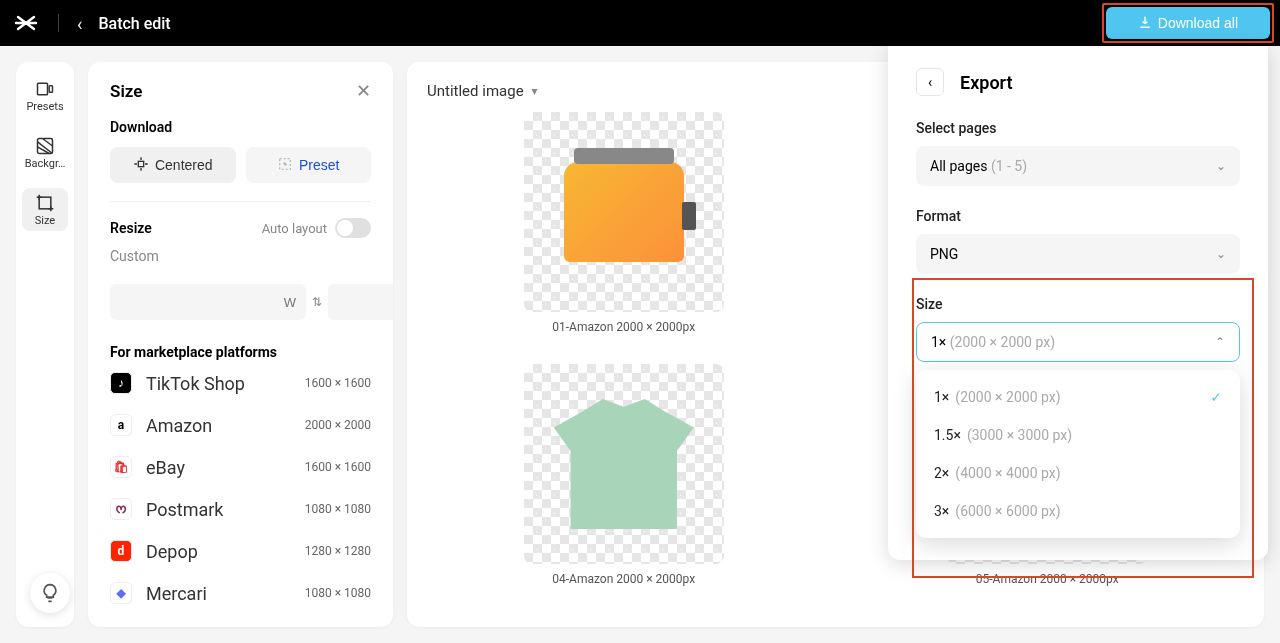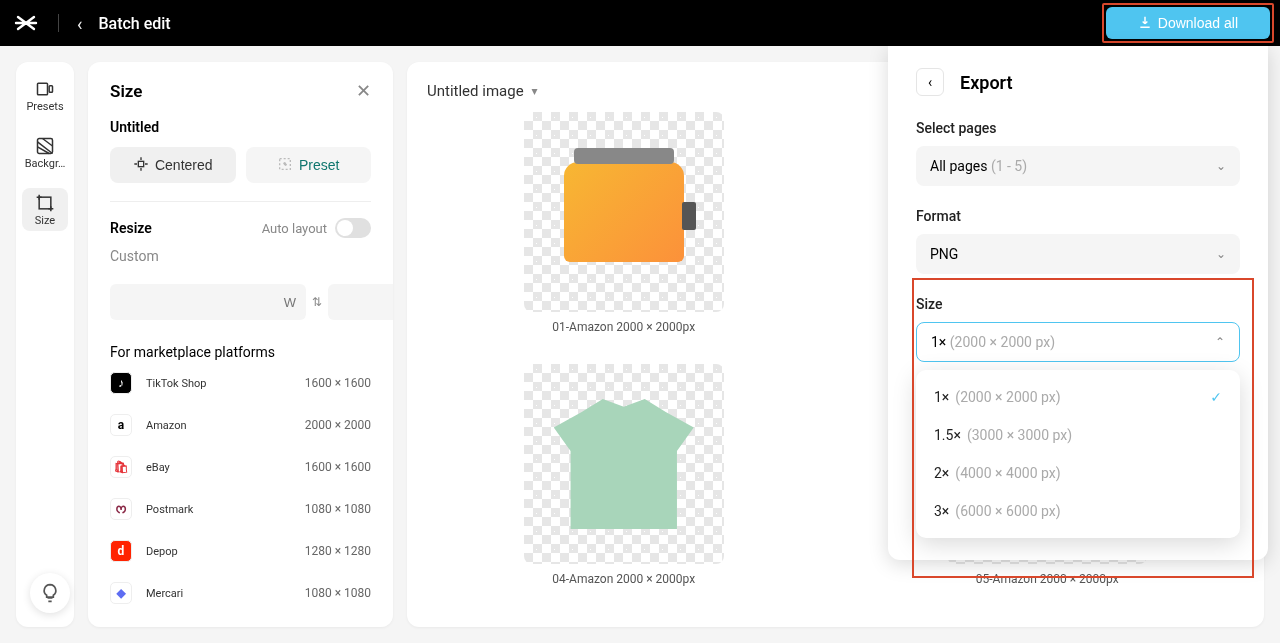--- a/index.html
+++ b/index.html
@@ -59,36 +59,36 @@
 .panel-title { font-size:17px; font-weight:600;}
 .close-x { font-size:18px; color:#888; cursor:pointer;}
 .section-label { font-size:14px; font-weight:600; margin-bottom:12px;}
 .btn-row { display:flex; gap:10px; margin-bottom:18px;}
 .pill-btn {
   flex:1; height:36px; border:none; border-radius:8px;
   display:flex; align-items:center; justify-content:center; gap:6px;
   font-size:14px; cursor:pointer;
 }
 .pill-primary { background:#f0f0f0; color:#333; font-weight:500;}
-.pill-muted { background:#f5f5f5; color:#0f766e;}
+.pill-muted { background:#f5f5f5; color:#1d4ed8;}
 .divider { height:1px; background:#eee; margin:6px 0 16px;}
 .row-sb { display:flex; justify-content:space-between; align-items:center; margin-bottom:10px;}
 .sub-label { font-size:14px; font-weight:600;}
 .muted-txt { font-size:13px; color:#888;}
 .toggle { width:36px; height:20px; background:#e0e0e0; border-radius:10px; position:relative; cursor:pointer;}
 .toggle::after { content:''; width:16px; height:16px; background:#fff; border-radius:50%; position:absolute; top:2px; left:2px;}
 .custom-txt { font-size:14px; color:#888; margin-bottom:20px;}
 .wh-row { display:flex; gap:6px; margin-bottom:24px;}
 .wh-input { flex:1; height:36px; background:#f5f5f5; border:none; border-radius:6px; padding:0 10px; text-align:right; font-size:13px; color:#888;}
 .swap-btn { width:20px; display:flex; align-items:center; justify-content:center; color:#888; font-size:12px; cursor:pointer;}
 .plat-list { display:flex; flex-direction:column; gap:20px;}
 .plat-row { display:flex; align-items:center; justify-content:space-between; cursor:pointer;}
 .plat-left { display:flex; align-items:center; gap:14px;}
 .plat-icon { width:22px; height:22px; border-radius:5px; display:flex; align-items:center; justify-content:center; font-size:12px; font-weight:bold;}
-.plat-name { font-size:11px; color:#333;}
+.plat-name { font-size:18px; color:#333;}
 .plat-dim { font-size:12px; color:#666;}
 
 
 .canvas { flex:1; background:#fff; border-radius:12px; padding:20px; box-shadow:0 1px 3px rgba(0,0,0,0.05); overflow:hidden;}
 .canvas-hdr { display:flex; align-items:center; gap:8px; margin-bottom:12px;}
 .canvas-title { font-size:15px; color:#333;}
 .grid { display:grid; grid-template-columns:1fr 1fr; gap:30px 30px;}
 .thumb-wrap { display:flex; flex-direction:column; align-items:center; gap:8px;}
 .thumb {
   width:200px; height:200px; border-radius:8px;
@@ -220,21 +220,21 @@
       </div>
       <div class="tool-label">Size</div>
     </div>
   </div>
 
   <div class="panel">
     <div class="panel-hdr">
       <span class="panel-title">Size</span>
       <span class="close-x">✕</span>
     </div>
-    <div class="section-label">Untitled</div>
+    <div class="section-label">Download</div>
     <div class="btn-row">
       <button class="pill-btn pill-primary">
         <span>
           <svg width="16" height="16" viewBox="0 0 24 24" fill="none" stroke="#333" stroke-width="2">
               <rect x="8" y="8" width="8" height="8"></rect>
               <path d="M12 2v4M12 18v4M2 12h4M18 12h4"></path>
             </svg>
         </span>
         <span>Centered</span>
       </button>
@@ -255,21 +255,21 @@
         <span class="muted-txt">Auto layout</span>
         <div class="toggle"></div>
       </div>
     </div>
     <div class="custom-txt">Custom</div>
     <div class="wh-row">
       <input class="wh-input" placeholder="W" style="">
       <div class="swap-btn">⇅</div>
       <input class="wh-input" placeholder="H" style="">
     </div>
-    <div class="section-label" style="font-weight:400;">For marketplace platforms</div>
+    <div class="section-label" style="font-weight:700;">For marketplace platforms</div>
     <div class="plat-list" id="plat-list">
         <div class="plat-row">
     <div class="plat-left">
       <div class="plat-icon" style="background:#000;color:#fff;border:1px solid #eee;">♪</div>
       <span class="plat-name">TikTok Shop</span>
     </div>
     <span class="plat-dim">1600 × 1600</span>
         </div>
         <div class="plat-row">
     <div class="plat-left">

